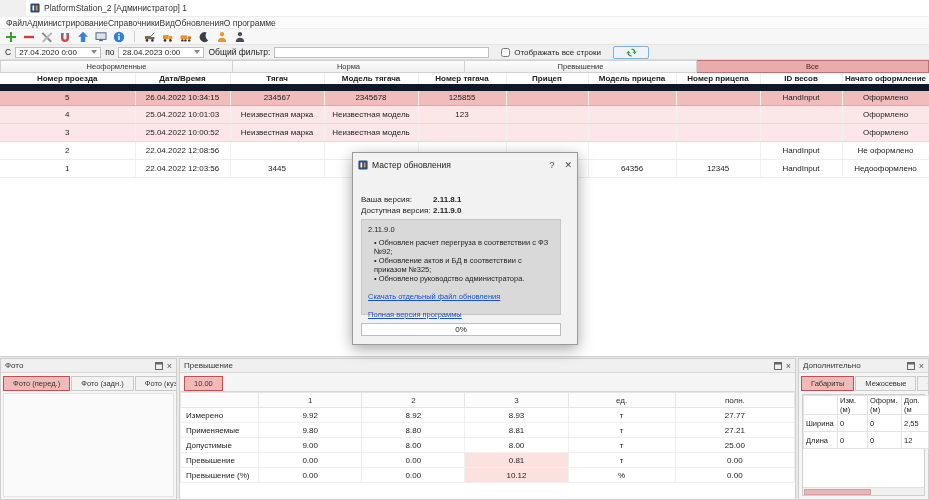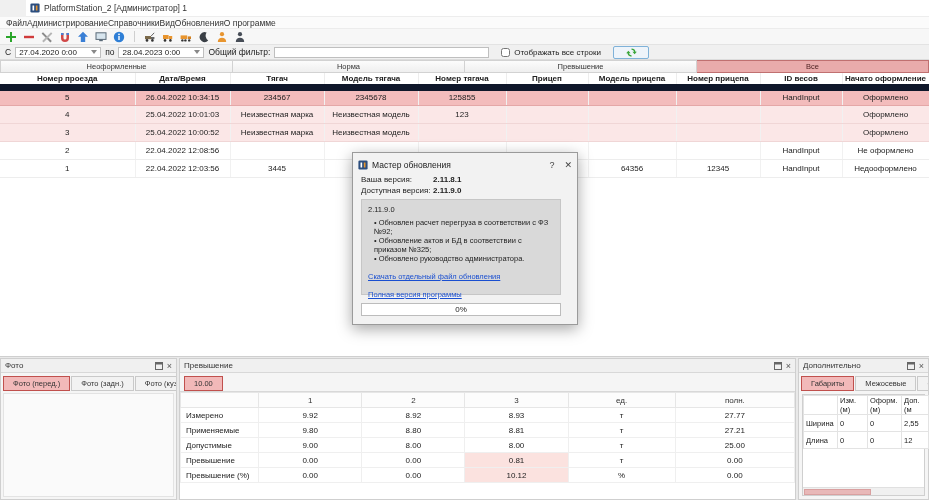--- a/index.html
+++ b/index.html
@@ -72,21 +72,21 @@
   table.xtab th { font-size:7.5px; font-weight:normal; height:14px; border:1px solid #e3e3e3; text-align:left; padding-left:2px; background:#fff; }
   table.xtab td { font-size:7.5px; height:17px; border:1px solid #e3e3e3; padding-left:2px; background:#fff; }
   .xscroll { margin-top:auto; height:8px; background:#f0f0f0; border-top:1px solid #e0e0e0; position:relative; }
   .xscroll .thumb { position:absolute; left:1px; top:1px; height:6px; width:55%; background:#e8b8b8; border:1px solid #d9a0a0; }
 
   
   .dialog { position:absolute; left:352px; top:152px; width:226px; background:#f2f2f2; border:1px solid #9a9a9a; box-shadow:0 4px 14px rgba(0,0,0,.35); z-index:10; }
   .dlg-title { height:17px; display:flex; align-items:flex-end; gap:4px; padding:0 5px; background:#f2f2f2; }
   .dlg-title .dt { font-size:8.5px; color:#222; }
   .dlg-title .dbtns { margin-left:auto; display:flex; gap:10px; font-size:9px; color:#444; }
-  .dlg-body { padding:5px 16px 8px 8px; }
+  .dlg-body { padding:5px 16px 8px 8px;margin-top:20px; }
   .verline { display:flex; font-size:8px; margin-bottom:2px; }
   .verline .lbl { width:72px; }
   .verline .val { font-weight:bold; }
   .changelog { background:#d9d9d9; border:1px solid #c6c6c6; margin-top:4px; padding:5px 6px; height:96px; font-size:7.5px; }
   .changelog .ver { margin-bottom:4px; }
   .bullet { margin-left:6px; line-height:9px; }
   .dlink { display:block; color:#1a4fd0; text-decoration:underline; font-size:7.5px; margin-top:9px; }
   .progress { margin-top:8px; height:13px; border:1px solid #bcbcbc; background:#fff; display:flex; align-items:center; justify-content:center; font-size:8px; }
   .dlg-buttons { display:flex; gap:5px; margin-top:8px; }
   .dbtn { height:15px; font-size:7.5px; display:flex; align-items:center; justify-content:center; background:#f7f7f7; border:1px solid #b9b9b9; border-radius:2px; padding:0 6px; }

